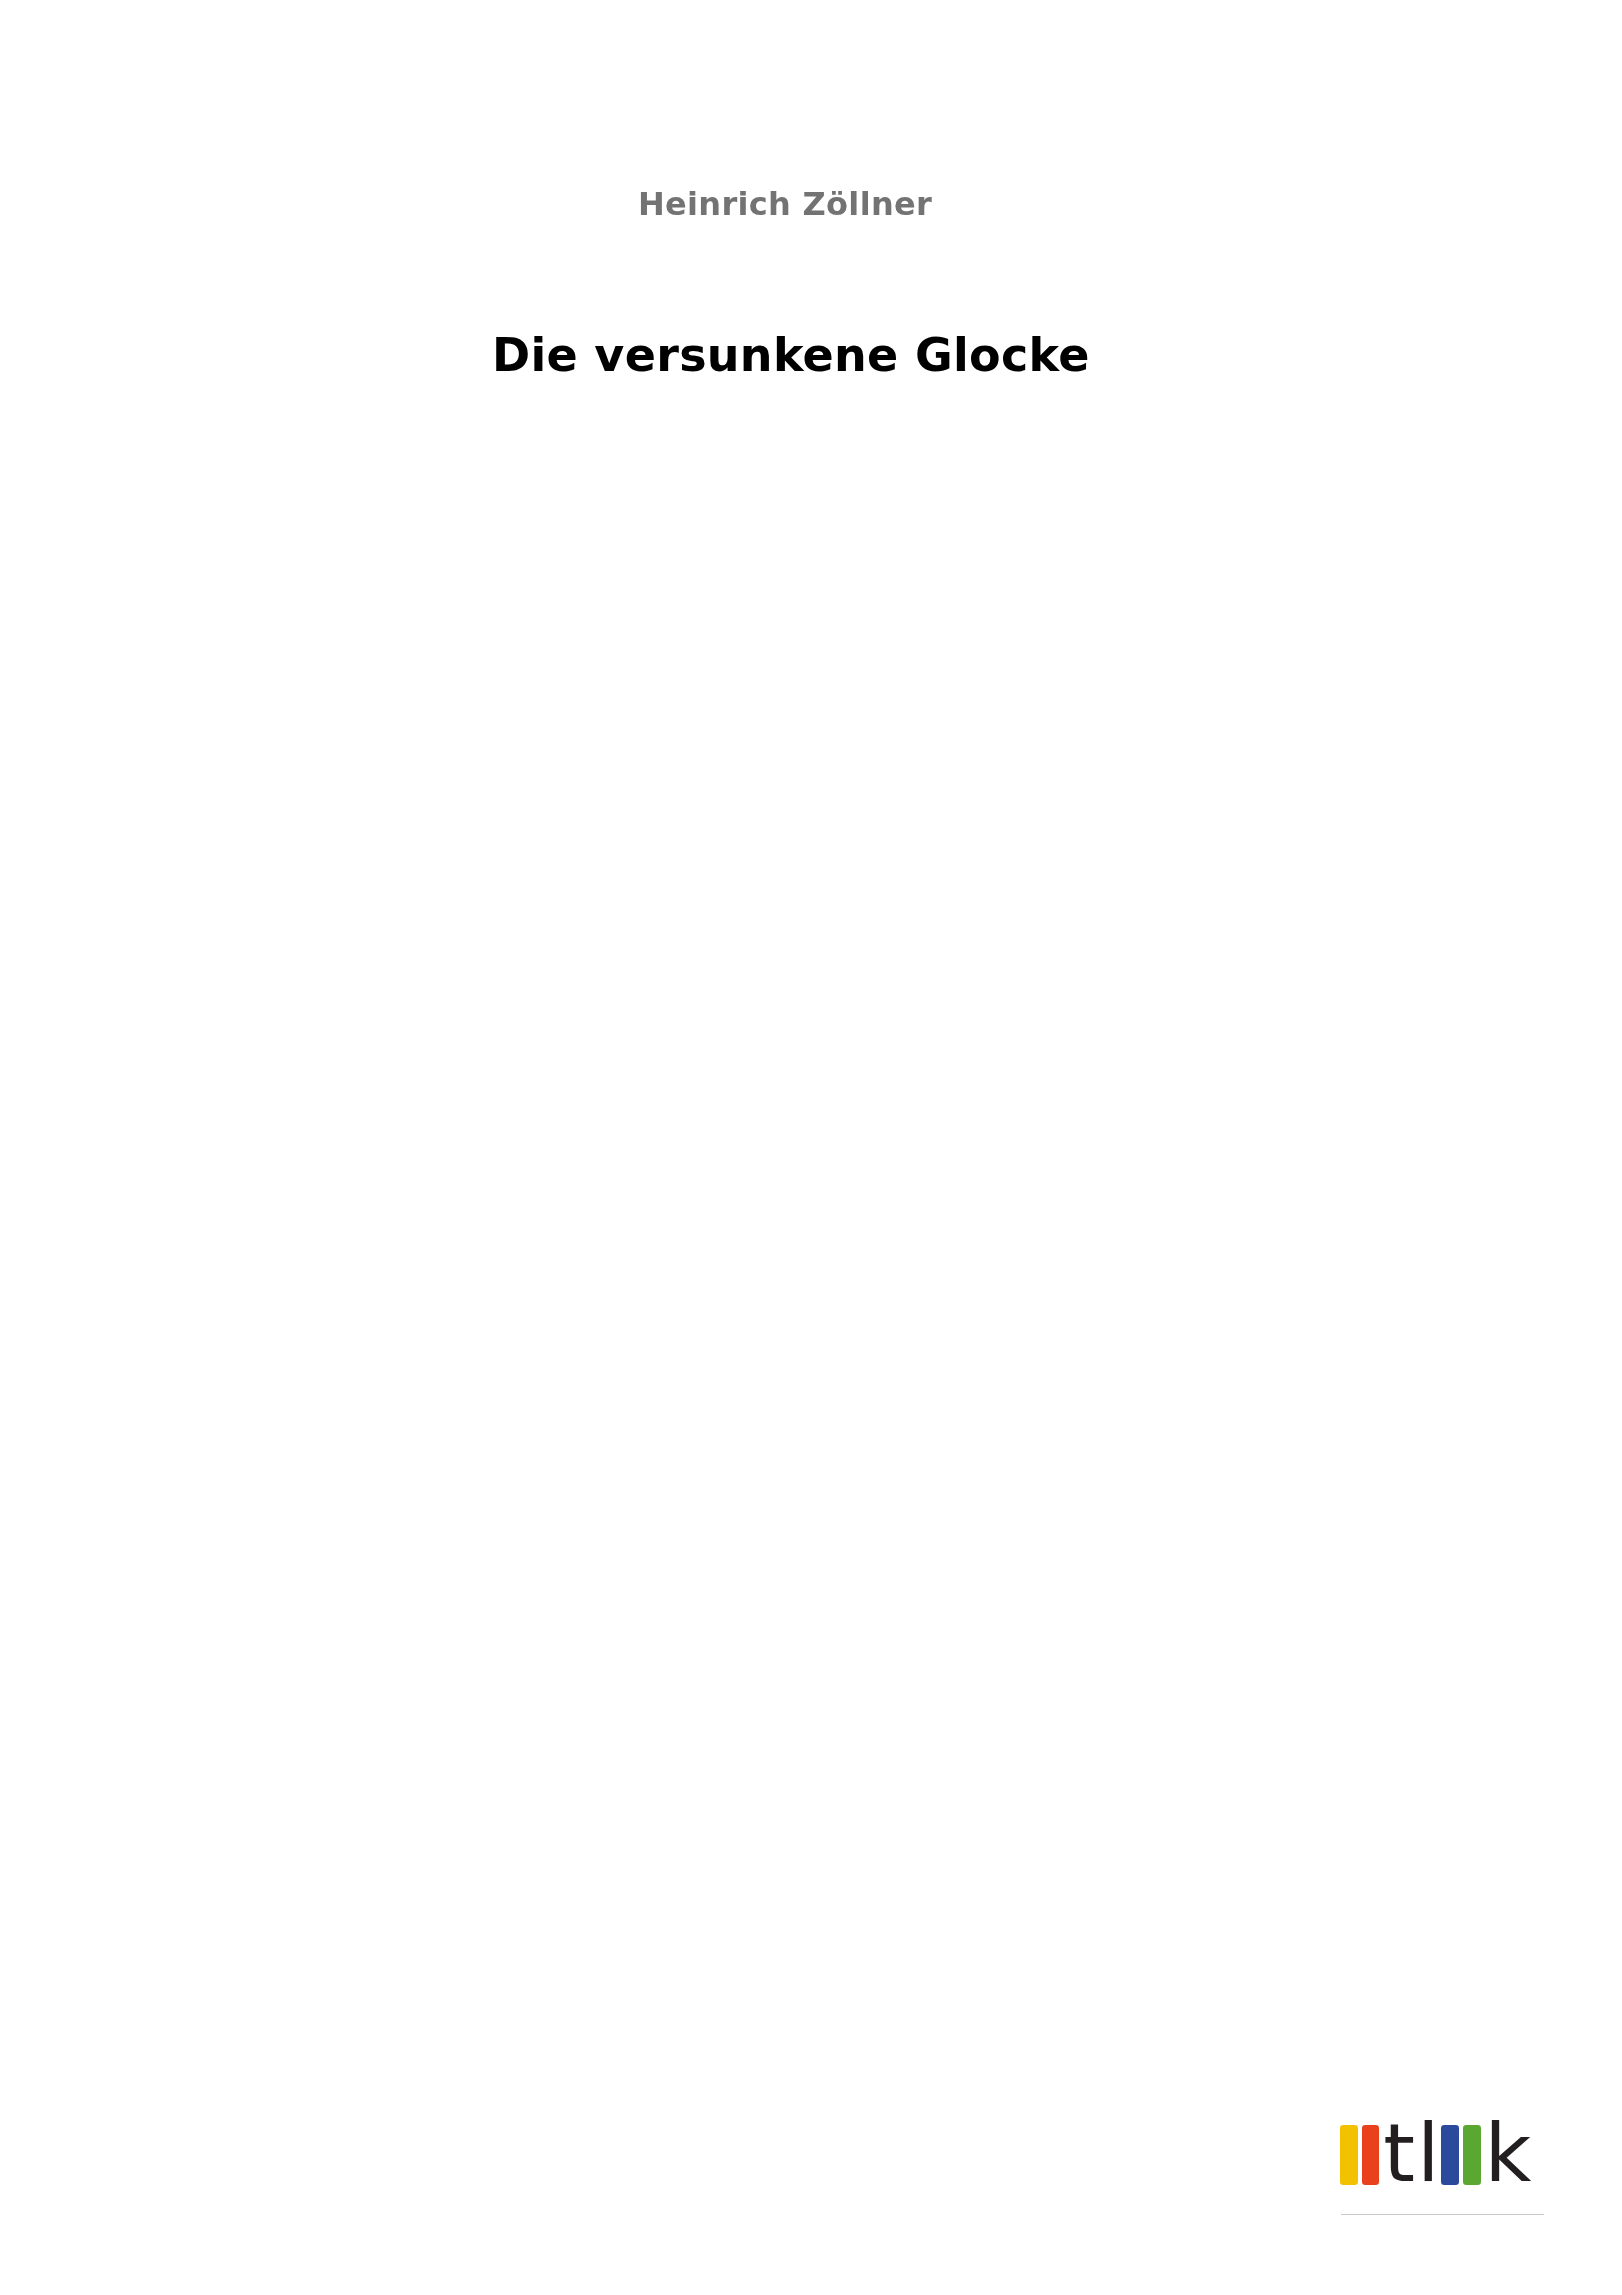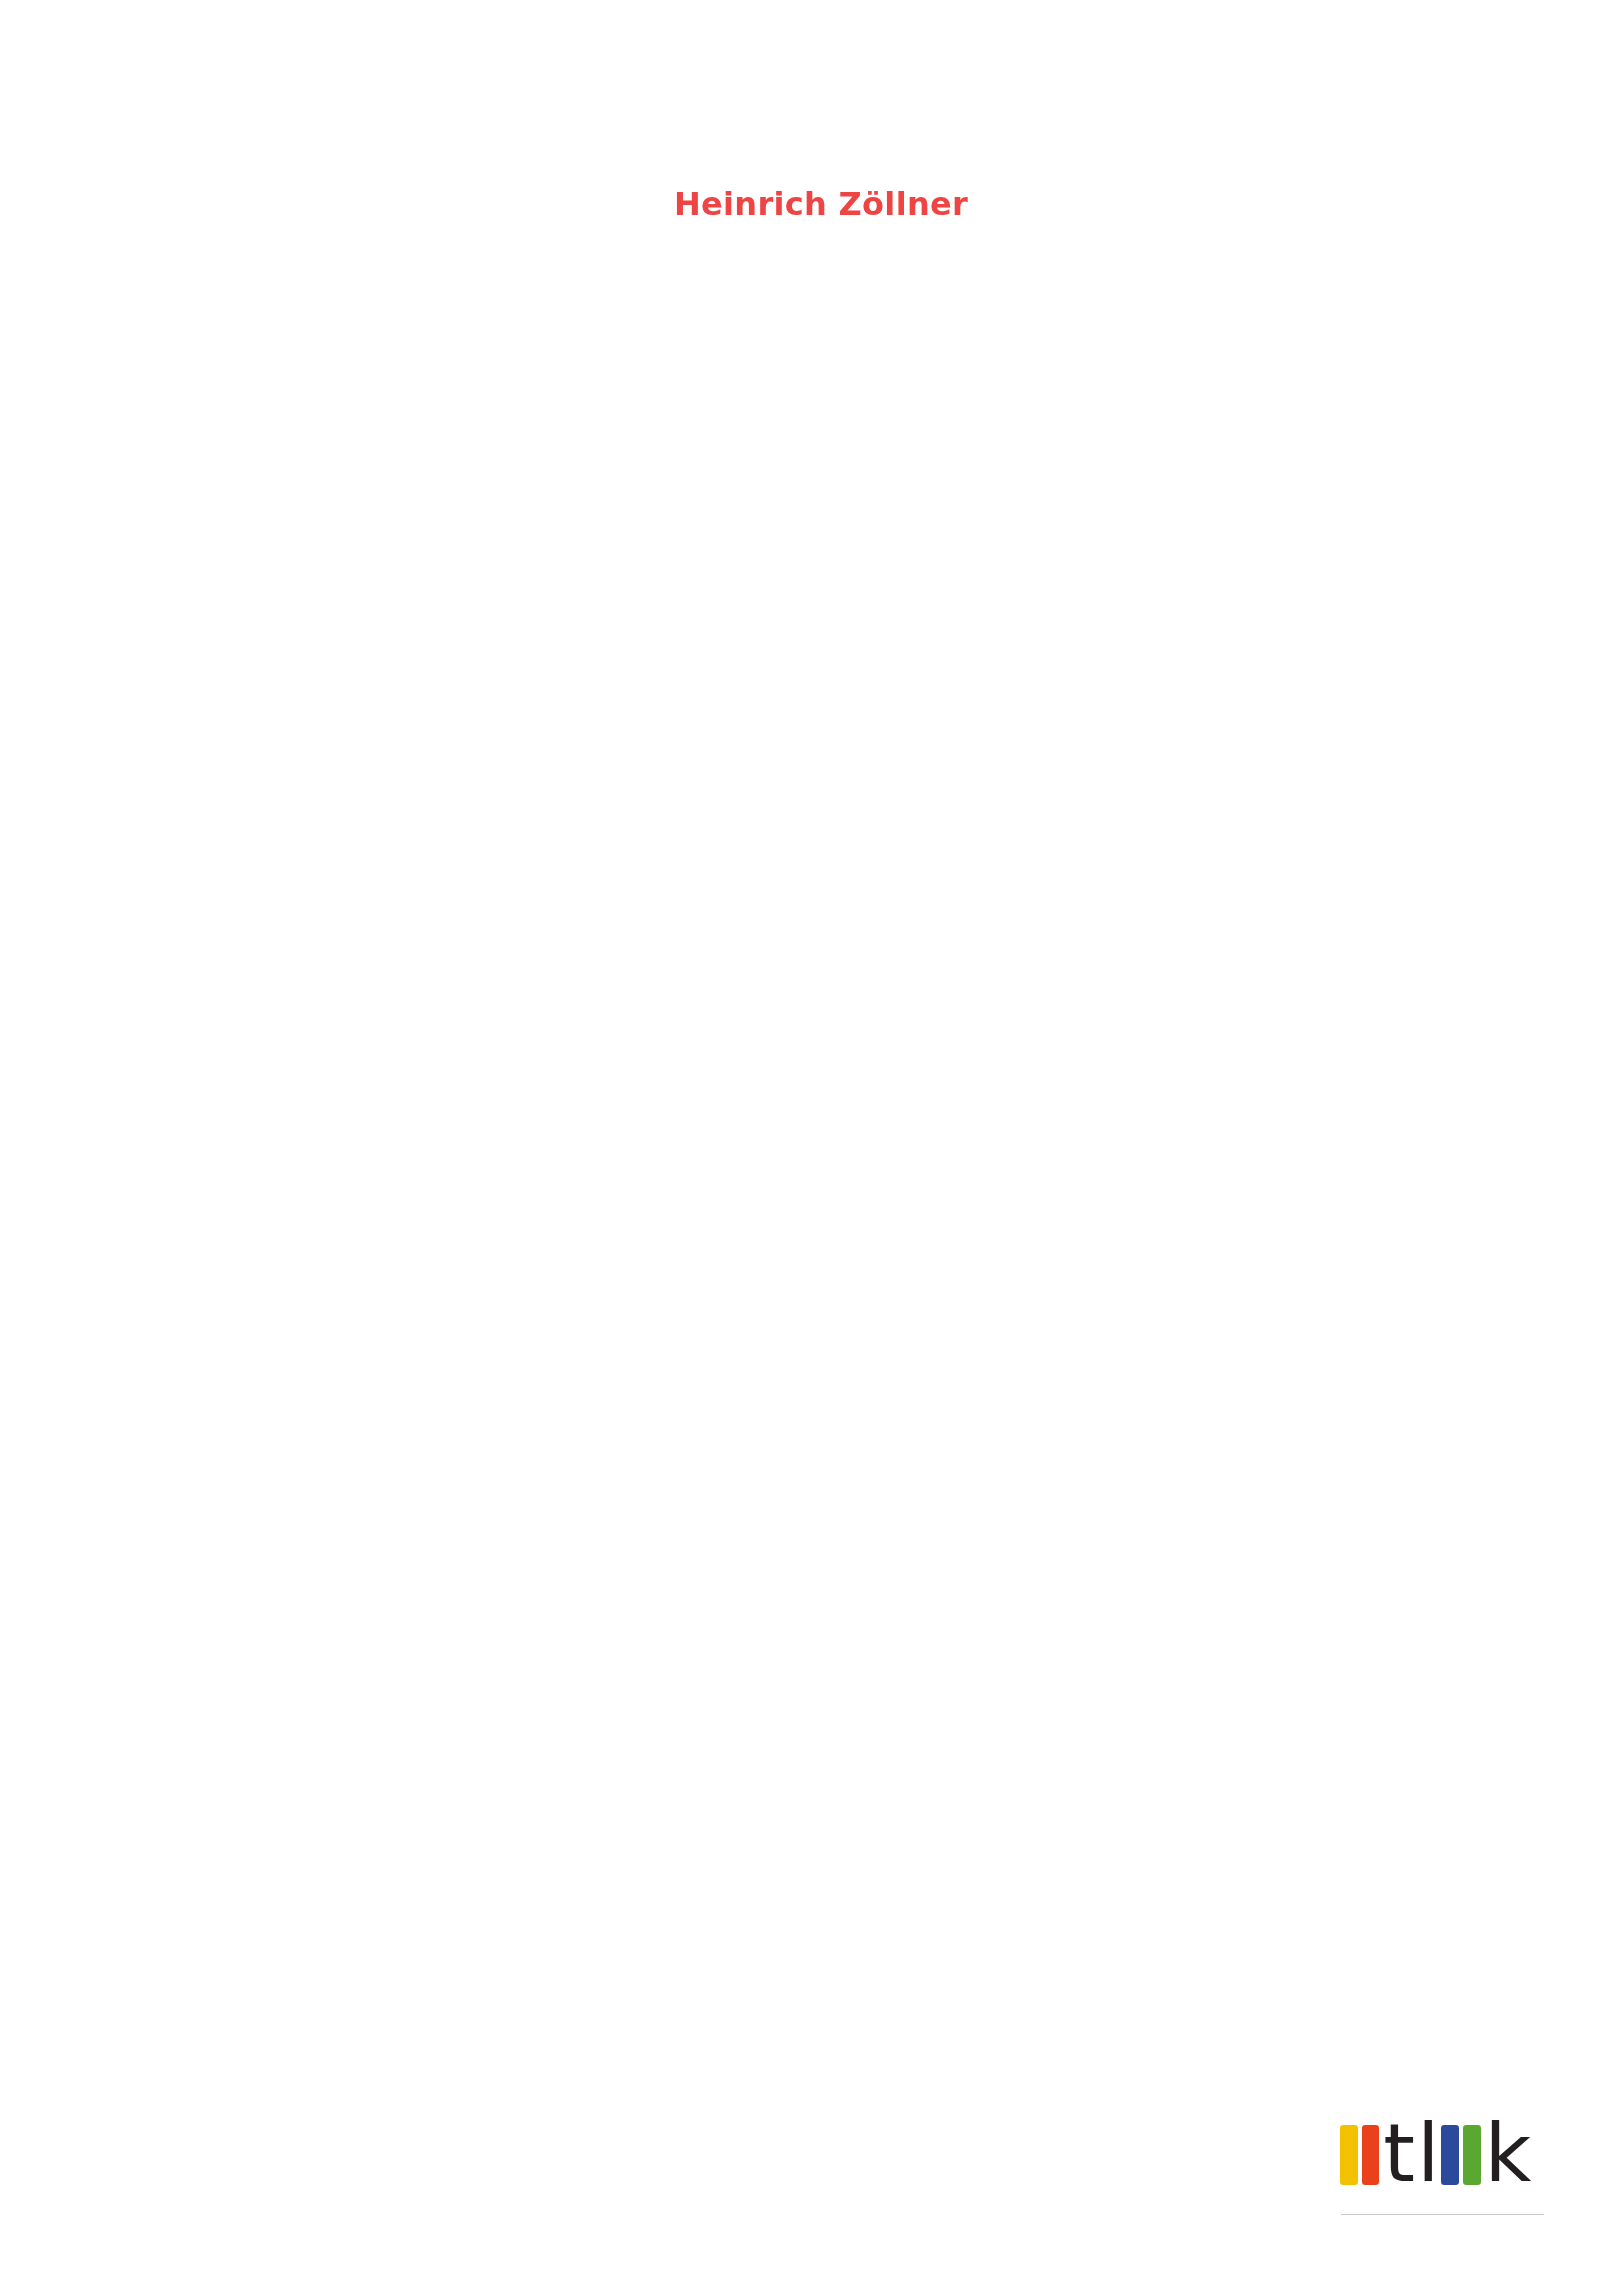--- a/index.html
+++ b/index.html
@@ -17,24 +17,23 @@
     background: #ffffff;
     overflow: hidden;
     box-sizing: border-box;
   }
   .author {
     position: absolute;
     left: 638px;
     top: 185px;
     font-size: 32px;
     font-weight: bold;
-    color: #ef4444;
+    color: #737373;
     letter-spacing: 0.3px;
     white-space: nowrap;
-    margin-left: 36px;
   }
   .title {
     position: absolute;
     left: 492px;
     top: 328px;
     font-size: 46px;
     font-weight: bold;
     color: #000000;
     letter-spacing: 0.3px;
     white-space: nowrap;
@@ -82,20 +81,21 @@
     background: #c9c9c9;
   }
 </style>
 </head>
 <body>
 
 <div class="page">
 
   <div class="author">Heinrich Zöllner</div>
 
+  <div class="title">Die versunkene Glocke</div>
 
   <div class="logo">
     <div class="logo-word">
       <span class="logo-bar" style="background:#f2c200"></span>
       <span class="logo-bar" style="background:#e8411c"></span>
       <span class="logo-letter thin">t</span>
       <span class="logo-letter thin">l</span>
       <span class="logo-bar" style="background:#2b4a9b"></span>
       <span class="logo-bar" style="background:#5aa832"></span>
       <span class="logo-letter thin">k</span>

